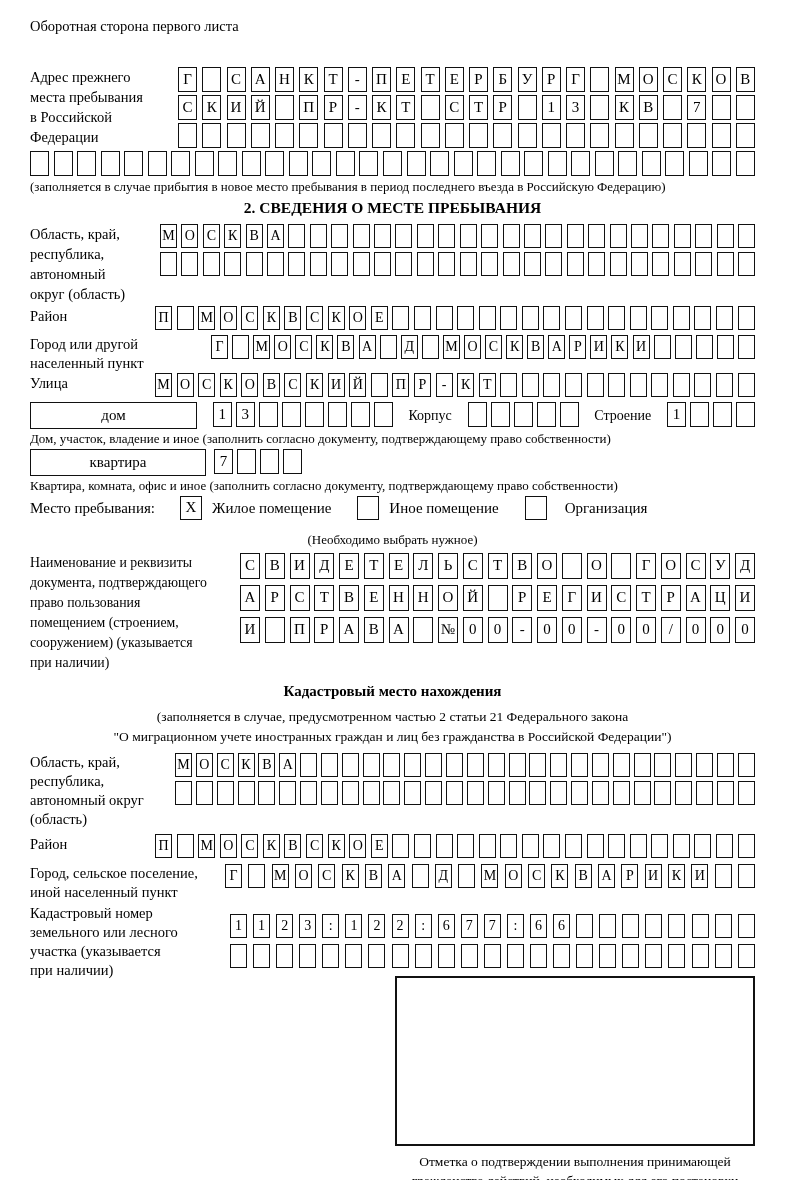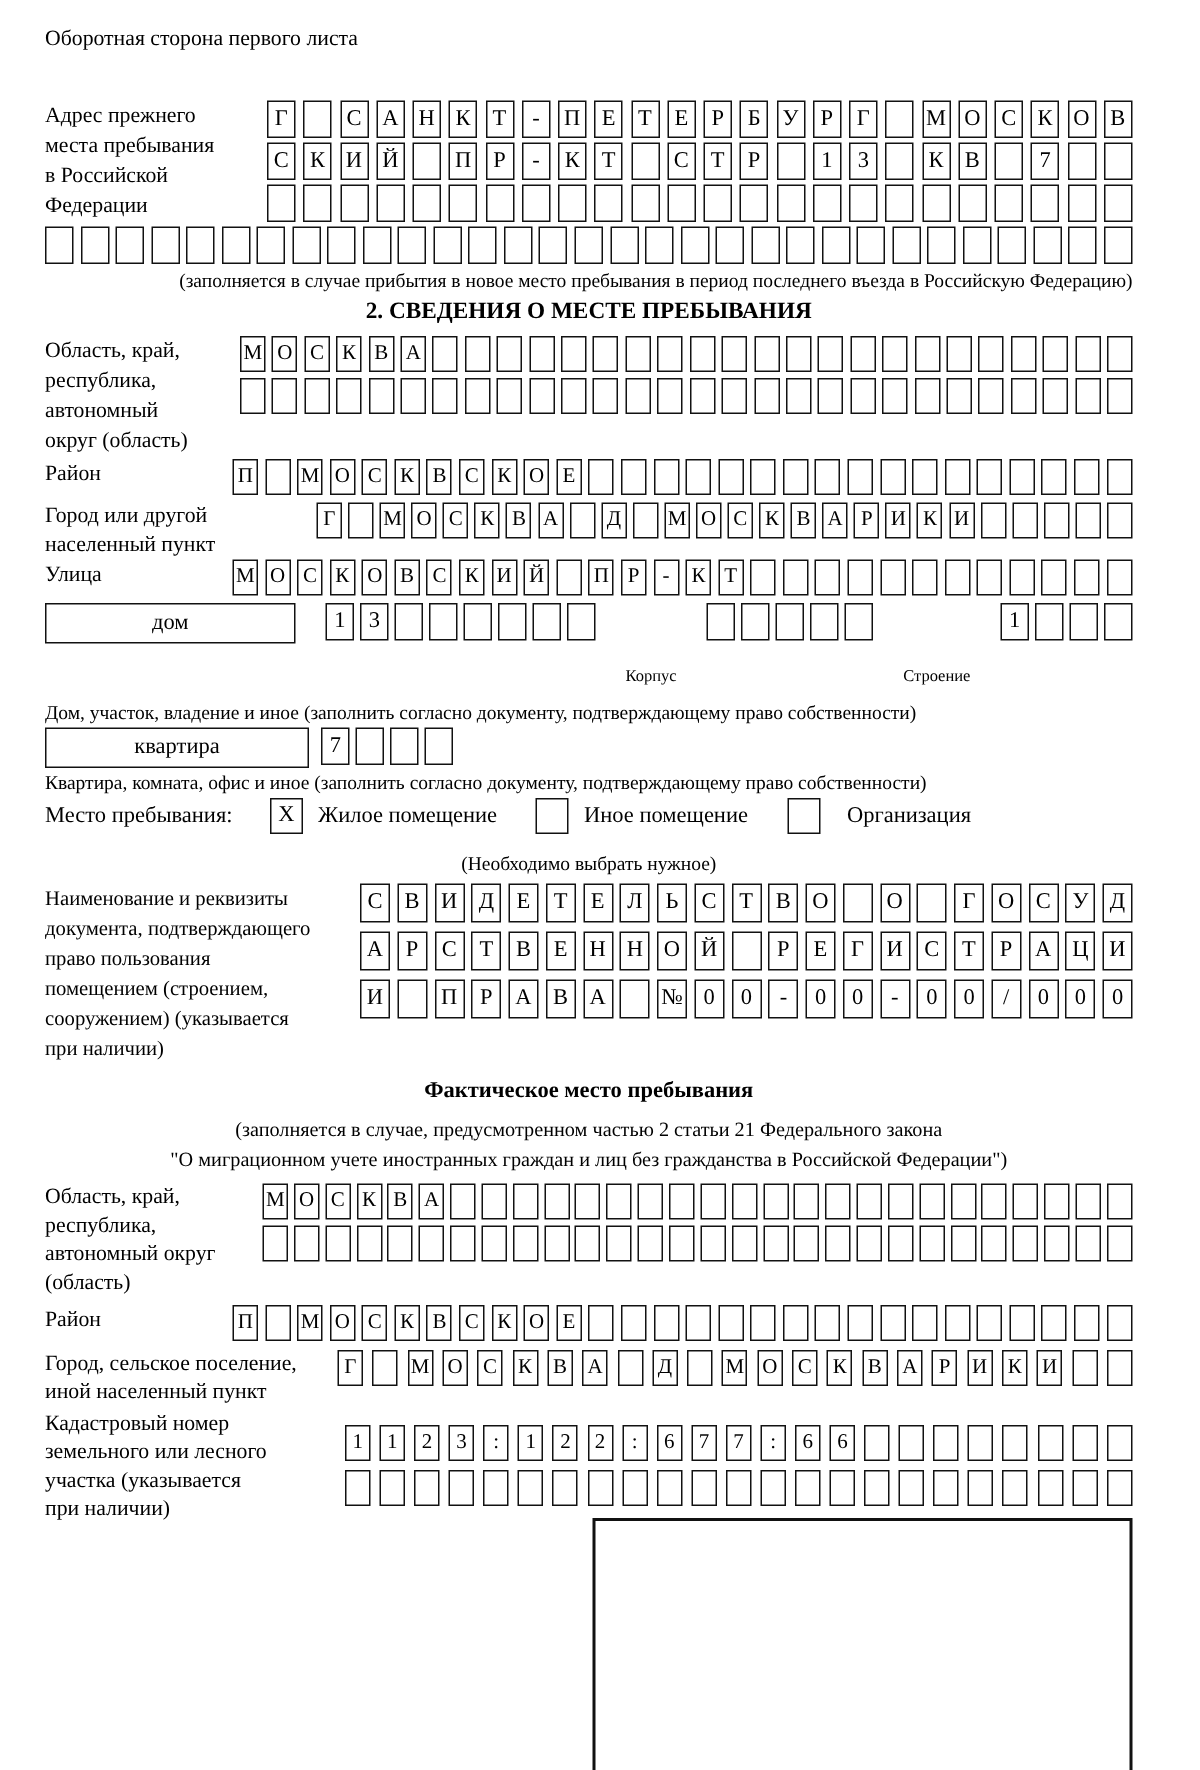--- a/index.html
+++ b/index.html
@@ -23,39 +23,39 @@
     flex:0 0 auto; display:inline-block; text-align:center;
     border:1.6px solid #111; background:#fff;
     width:17px; height:24px; font-size:14px; line-height:21px;
   }
   .cells-a .cell { width:19px; height:25px; font-size:15px; line-height:22px; }
   .cells-c .cell { width:20px; height:26px; font-size:15px; line-height:23px; }
 
   .secA .grid { margin-bottom:3px; }
   .fullrow { margin:0 0 3px 0; }
   .note { font-size:13px; line-height:16px; }
-  .note.center { text-align:right; margin-bottom:4px; }
+  .note.center { text-align:left; margin-bottom:4px; }
   .sec-title { text-align:center; font-weight:bold; font-size:15.5px; margin:4px 0 7px 0; }
 
   .w148 { width:148px; } .w130 { width:130px; } .w125 { width:125px; }
   .w145 { width:145px; } .w195 { width:195px; } .w200 { width:200px; }
   .w210 { width:210px; }
 
   .block-region .grid { margin-bottom:4px; }
   .block-region { margin-bottom:2px; }
   .row-district { margin-bottom:5px; }
   .row-city { margin-bottom:0;gap:33px; }
   .row-street { margin-bottom:5px; }
 
   .field {
     border:1.6px solid #111; height:27px; text-align:center;
     font-size:15px; line-height:24px; flex:0 0 auto; background:#fff;
   }
   .house-row { justify-content:space-between; margin-bottom:2px; }
-  .inline-label { font-size:11px; line-height:27px; flex:0 0 auto;margin-top:36px; }
+  .inline-label { font-size:14px; line-height:27px; flex:0 0 auto; }
   .note-doc { margin-bottom:3px; line-height:15px; }
   .apt-row { margin-bottom:2px; gap:8px; }
   .stay-row { margin-top:3px; margin-bottom:12px; align-items:center; }
   .stay-label { font-size:15px; width:150px; }
   .cbox {
     display:inline-block; width:22px; height:24px; border:1.6px solid #111;
     text-align:center; font-size:15px; line-height:21px; flex:0 0 auto;
   }
   .opt { font-size:15px; margin:0 26px 0 10px; }
   .opt.last { margin-right:0; margin-left:18px; }
@@ -515,21 +515,21 @@
         <span class="cell filled">0</span>
         <span class="cell filled">0</span>
         <span class="cell filled">/</span>
         <span class="cell filled">0</span>
         <span class="cell filled">0</span>
         <span class="cell filled">0</span>
       </div>
   </div>
 </div>
 
-<div class="actual-title">Фактическое место пребывания</div>
+<div class="actual-title">Кадастровый место нахождения</div>
 <div class="fed-note">
     <div>(заполняется в случае, предусмотренном частью 2 статьи 21 Федерального закона</div>
     <div>"О миграционном учете иностранных граждан и лиц без гражданства в Российской Федерации")</div>
   </div>
 
 <div class="row block-region2">
   <div class="label w145">
       <div>Область, край,</div>
       <div>республика,</div>
       <div>автономный округ</div>

